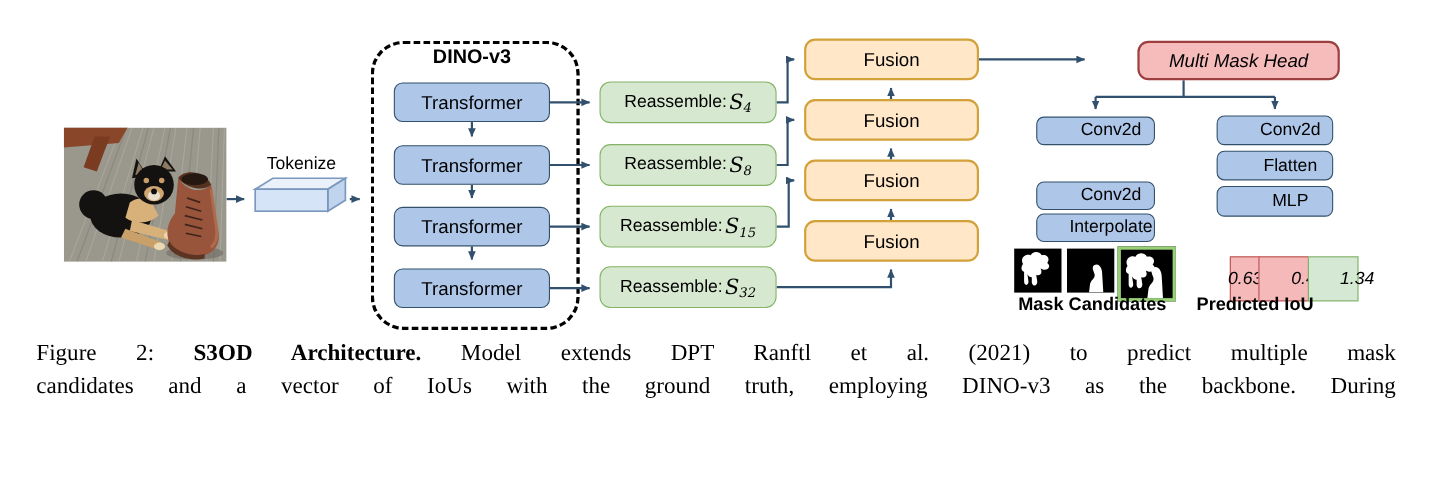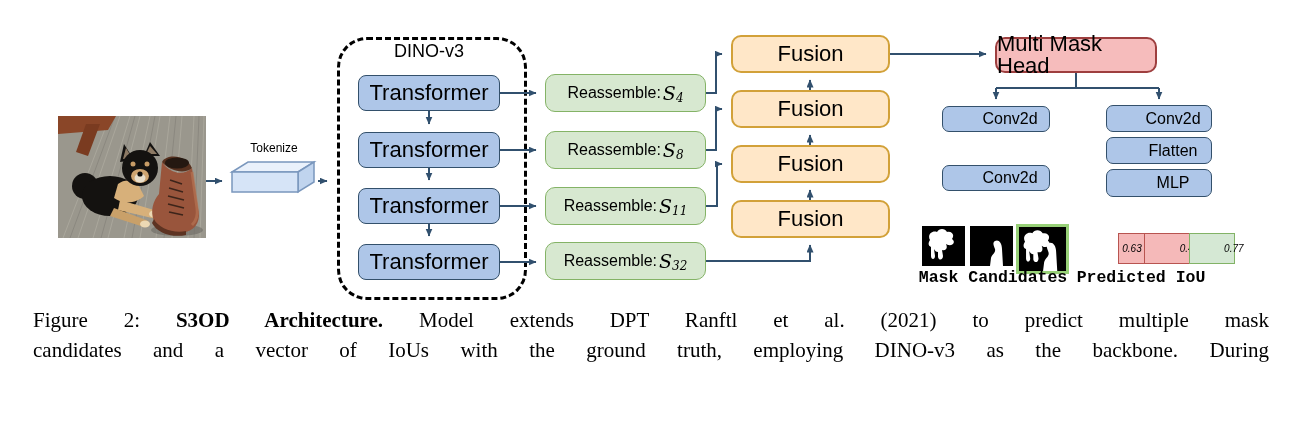--- a/index.html
+++ b/index.html
@@ -2,50 +2,50 @@
 <html style="--arrow: #31506e; --blue-fill: #aec6e8; --blue-border: #33506b; --green-fill: #d7e8d0; --green-border: #84b366; --orange-fill: #ffe7c8; --orange-border: #d2a139; --red-fill: #f6bcbc; --red-border: #9e3f3f; --mask-highlight: #97d077; --iou-low-fill: #f5b9b9; --iou-low-border: #b85450; --iou-high-fill: #d5e8d4; --iou-high-border: #82b366;"><head>
 <meta charset="utf-8">
 <style>
   html,body{margin:0;padding:0;background:#fff;}
   .stage{position:relative;width:1300px;height:445px;background:#fff;overflow:hidden;
          font-family:"Liberation Sans",sans-serif;color:#000;}
   svg{display:block;}
 
   
   .block{position:absolute;box-sizing:border-box;display:flex;align-items:center;justify-content:center;
-         border:1.7px solid;border-radius:8px;font-size:22px;line-height:1;z-index:3;}
+         border:1.7px solid;border-radius:8px;font-size:17px;line-height:1;z-index:3;}
   .blue{background:var(--blue-fill);border-color:var(--blue-border);}
   .green{background:var(--green-fill);border-color:var(--green-border);border-radius:10px;font-size:16px;text-align:right;}
   .orange{background:var(--orange-fill);border-color:var(--orange-border);border-width:2px;border-radius:10px;}
   .red{background:var(--red-fill);border-color:var(--red-border);border-width:2px;border-radius:10px;}
   .branch{font-size:16px;border-radius:7px;padding-left:28px;}
 
   .r-sym{font-family:"DejaVu Serif",serif;font-style:italic;font-size:19px;margin-left:2px;}
   .r-sub{font-family:"DejaVu Serif",serif;font-style:italic;font-size:12px;position:relative;top:5px;}
 
   .dino-box{position:absolute;left:337px;top:37px;width:184px;height:257px;border:3px dashed #000;
             border-radius:30px;z-index:1;}
-  .dino-title{position:absolute;left:337px;top:41px;width:184px;text-align:center;font-weight:normal;
+  .dino-title{position:absolute;left:337px;top:41px;width:184px;text-align:center;font-weight:bold;
               font-size:18px;z-index:3;}
-  .freelabel{position:absolute;text-align:center;z-index:3;font-size:12px;}
-  .boldlabel{position:absolute;text-align:center;z-index:3;font-size:16.5px;font-weight:bold;font-family:Liberation Mono, monospace;}
+  .freelabel{position:absolute;text-align:center;z-index:3;font-size:16px;}
+  .boldlabel{position:absolute;text-align:center;z-index:3;font-size:16.5px;font-weight:bold;}
 
   .overlay{position:absolute;left:0;top:0;z-index:2;}
   .conn{stroke:var(--arrow);stroke-width:2;fill:none;}
   .ah{fill:var(--arrow);}
 
   .photo{position:absolute;left:58px;top:116px;width:148px;height:122px;z-index:3;}
 
   .mask{position:absolute;top:226px;width:43px;height:40px;background:#000;z-index:3;}
   .mask svg{width:100%;height:100%;}
   .mask.selected{border:3px solid var(--mask-highlight);}
 
   .iou-strip{position:absolute;left:1118px;top:233px;display:flex;z-index:3;}
-  .iou-cell{width:28px;height:31px;box-sizing:border-box;border:1.6px solid;display:flex;align-items:center;
-            justify-content:center;font-style:italic;font-size:10px;}
+  .iou-cell{width:28px;height:41px;box-sizing:border-box;border:1.6px solid;display:flex;align-items:center;
+            justify-content:center;font-style:italic;font-size:16px;}
   .iou-cell + .iou-cell{margin-left:-1.6px;padding-left:44px;}
   .iou-low{background:var(--iou-low-fill);border-color:var(--iou-low-border);}
   .iou-high{background:var(--iou-high-fill);border-color:var(--iou-high-border);}
 
   .caption{position:absolute;left:33px;top:306px;width:1236px;z-index:3;
            font-family:"Liberation Serif",serif;font-size:21px;line-height:29.5px;color:#000;}
   .cap-just{text-align:justify;text-align-last:justify;}
 </style>
 </head>
 <body>
@@ -168,37 +168,38 @@
       <span class="r-sub">4</span>
   </div>
   <div class="block green" style="left:545px;top:131px;width:161px;height:38px;">
     <span>Reassemble:</span>
       <span class="r-sym">S</span>
       <span class="r-sub">8</span>
   </div>
   <div class="block green" style="left:545px;top:187px;width:161px;height:38px;">
     <span>Reassemble:</span>
       <span class="r-sym">S</span>
-      <span class="r-sub">11</span>
+      <span class="r-sub">15</span>
   </div>
   <div class="block green" style="left:545px;top:242px;width:161px;height:38px;">
     <span>Reassemble:</span>
       <span class="r-sym">S</span>
       <span class="r-sub">32</span>
   </div>
 
   <div class="block orange" style="left:731px;top:35px;width:159px;height:38px;">Fusion</div>
   <div class="block orange" style="left:731px;top:90px;width:159px;height:38px;">Fusion</div>
   <div class="block orange" style="left:731px;top:145px;width:159px;height:38px;">Fusion</div>
   <div class="block orange" style="left:731px;top:200px;width:159px;height:38px;">Fusion</div>
 
-  <div class="block red" style="left:995px;top:37px;width:162px;height:36px;">Multi Mask Head</div>
+  <div class="block red" style="left:1034px;top:37px;width:184px;height:36px;font-style:italic;">Multi Mask Head</div>
 
   <div class="block blue branch" style="left:942px;top:106px;width:108px;height:26px;">Conv2d</div>
   <div class="block blue branch" style="left:942px;top:165px;width:108px;height:26px;">Conv2d</div>
+  <div class="block blue branch" style="left:942px;top:194px;width:108px;height:26px;">Interpolate</div>
 
   <div class="block blue branch" style="left:1106px;top:105px;width:106px;height:27px;">Conv2d</div>
   <div class="block blue branch" style="left:1106px;top:137px;width:106px;height:27px;">Flatten</div>
   <div class="block blue branch" style="left:1106px;top:169px;width:106px;height:28px;">MLP</div>
 
   <div class="mask" style="left:922px;">
     <svg viewBox="0 0 43 40" preserveAspectRatio="none">
       <path fill="#fff" transform="translate(-2,1)" d="M10,13 C7,8 12,3 17,5 C19,1 25,1 27,5 C32,4 35,8 32,12 C36,15 33,19 28,18 L26,17 C28,21 26,24 22,23 L23,29 C23,33 19,34 18,30 L18,25 C16,25 15,24 14,22 L15,29 C15,33 11,33 11,29 L11,20 C8,19 8,16 10,13 Z"></path>
     </svg>
   </div>
@@ -211,21 +212,21 @@
     <svg viewBox="0 0 43 40" preserveAspectRatio="none">
       <path fill="#fff" transform="translate(-4,1) scale(0.95)" d="M10,13 C7,8 12,3 17,5 C19,1 25,1 27,5 C32,4 35,8 32,12 C36,15 33,19 28,18 L26,17 C28,21 26,24 22,23 L23,29 C23,33 19,34 18,30 L18,25 C16,25 15,24 14,22 L15,29 C15,33 11,33 11,29 L11,20 C8,19 8,16 10,13 Z"></path>
       <path fill="#fff" transform="translate(2,0)" d="M33,40 L32,23 C32,16 28,13 25,15 C22,17 24,20 25,23 C26,27 22,28 21,32 L20,40 Z"></path>
     </svg>
   </div>
   <div class="boldlabel" style="left:910px;top:268px;width:166px;">Mask Candidates</div>
 
   <div class="iou-strip">
     <div class="iou-cell iou-low">0.63</div>
     <div class="iou-cell iou-low">0.48</div>
-    <div class="iou-cell iou-high">0.77</div>
+    <div class="iou-cell iou-high">1.34</div>
   </div>
   <div class="boldlabel" style="left:1076px;top:268px;width:130px;">Predicted IoU</div>
 
   <div class="caption">
     <div class="cap-just"><span>Figure 2: </span><b>S3OD Architecture.</b><span> Model extends DPT Ranftl et al. (2021) to predict multiple mask</span></div>
     <div class="cap-just">candidates and a vector of IoUs with the ground truth, employing DINO-v3 as the backbone. During</div>
   </div>
 
 </div>
 

